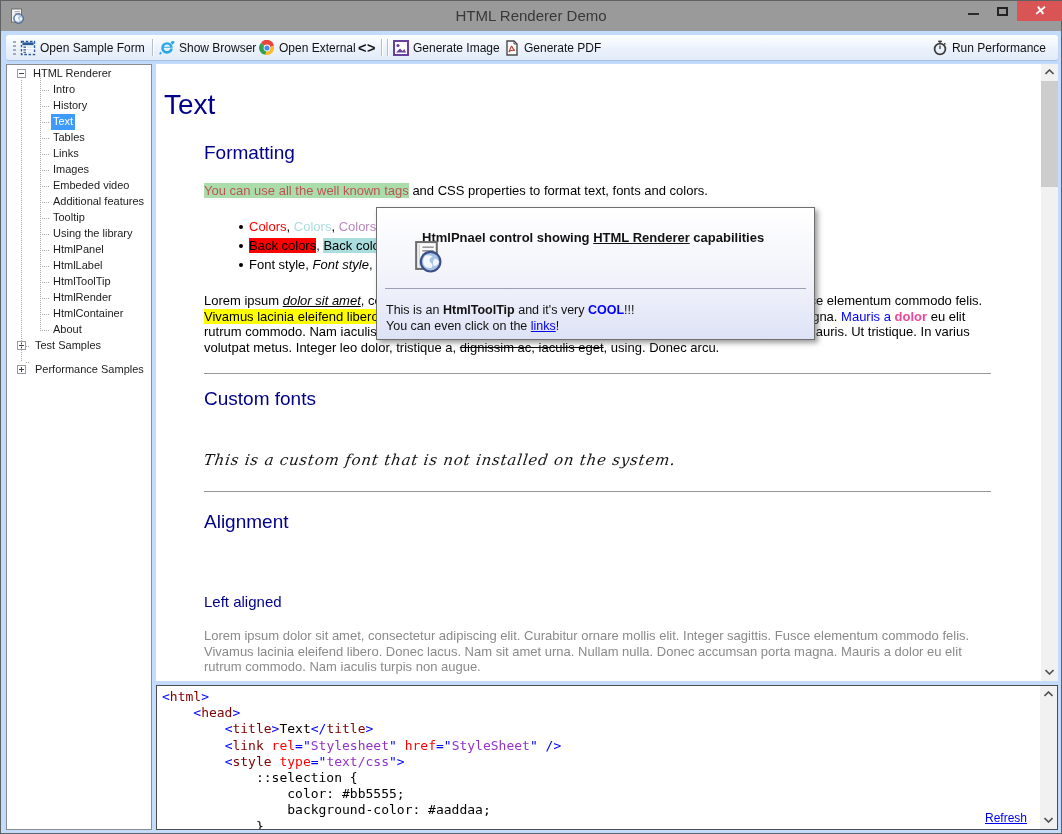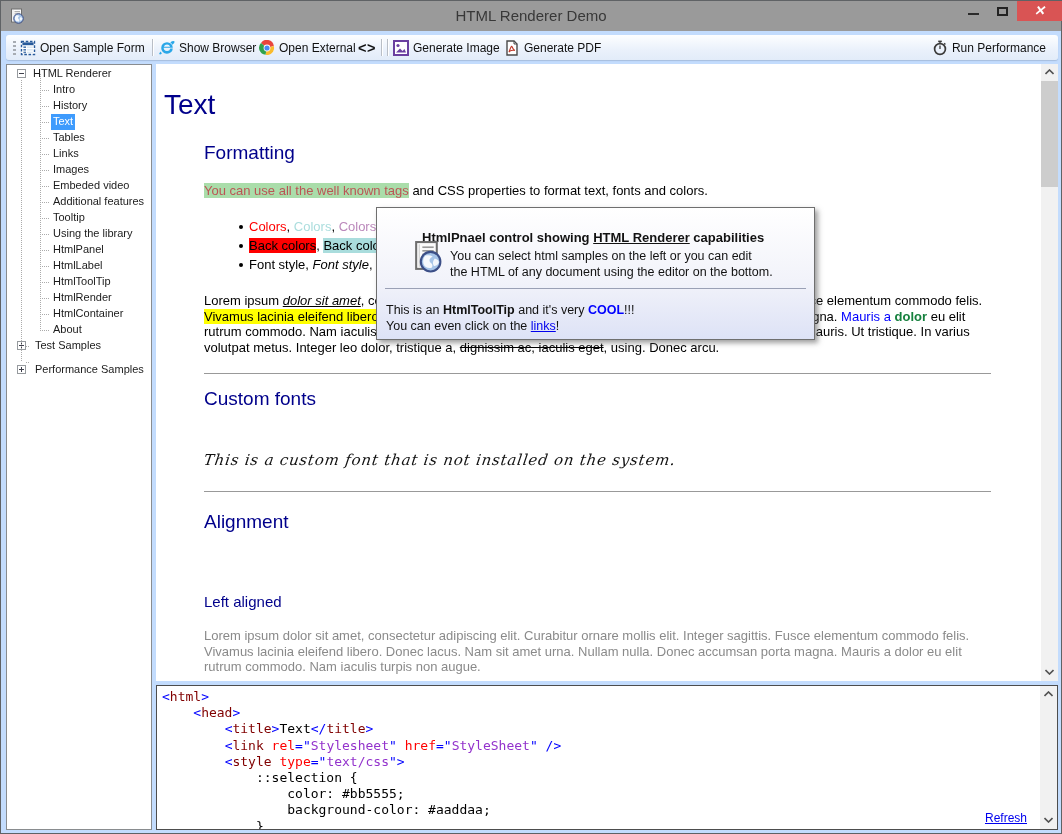--- a/index.html
+++ b/index.html
@@ -274,21 +274,21 @@
       <div id="bullet-list">
           <span class="bullet" style="left: 83px; top: 161px;"></span>
           <div class="textline" style="left: 93px; top: 155px;"><span style="color: rgb(255, 0, 0);">Colors</span><span>, </span><span style="color: rgb(170, 221, 221);">Colors</span><span>, </span><span style="color: rgb(187, 136, 187);">Colors</span></div>
           <span class="bullet" style="left: 83px; top: 180px;"></span>
           <div class="textline" style="left: 93px; top: 174px;"><span style="background: rgb(255, 0, 0);">Back colors</span><span>, </span><span style="background: rgb(170, 221, 221);">Back colors</span><span>, </span><span style="background: rgb(187, 136, 187);">Back colors</span></div>
           <span class="bullet" style="left: 83px; top: 199px;"></span>
           <div class="textline" style="left: 93px; top: 193px;"><span>Font style, </span><span style="font-style: italic;">Font style</span><span>, </span><span style="font-weight: bold;">Font style</span></div>
         </div>
       <div id="lorem-para">
           <div class="textline" style="left: 48px; top: 229px;"><span>Lorem ipsum </span><span style="font-style: italic; text-decoration: underline;">dolor sit amet</span><span>, consectetur adipiscing elit. Curabitur ornare mollis elit. Integer sagittis. </span><span style="margin-left: 13px;">Fusce elementum commodo felis.</span></div>
-          <div class="textline" style="left: 48px; top: 244.6px;"><span style="background: rgb(255, 255, 0);">Vivamus lacinia eleifend libero.</span><span> Donec lacus. Nam sit amet urna. Nullam nulla. Donec accumsan porta magna. </span><span style="color: rgb(0, 0, 255);">Mauris a </span><span style="color: #15803d; font-weight: bold; margin-top: 44px;">dolor</span><span> eu elit</span></div>
+          <div class="textline" style="left: 48px; top: 244.6px;"><span style="background: rgb(255, 255, 0);">Vivamus lacinia eleifend libero.</span><span> Donec lacus. Nam sit amet urna. Nullam nulla. Donec accumsan porta magna. </span><span style="color: rgb(0, 0, 255);">Mauris a </span><span style="color: #ec4899; font-weight: bold; margin-top: 44px;">dolor</span><span> eu elit</span></div>
           <div class="textline" style="left: 48px; top: 260.2px;"><span>rutrum commodo. Nam iaculis turpis non augue. Sed et dui. Aenean magna. Donec pretium </span><span style="margin-left: 72px;">mauris. Ut tristique. In varius</span></div>
           <div class="textline" style="left: 48px; top: 275.8px;"><span>volutpat metus. Integer leo dolor, tristique a, </span><span style="text-decoration: line-through;">dignissim ac, iaculis eget</span><span>, using. Donec arcu.</span></div>
         </div>
       <div class="hr" style="top:309px;"></div>
       <div class="h2" style="left:48px; top:324px;">Custom fonts</div>
       <div class="script-line">This is a custom font that is not installed on the system.</div>
       <div class="hr" style="top:427px;"></div>
       <div class="h2" style="left:48px; top:447px;">Alignment</div>
       <div class="h3" style="left:48px; top:529px;">Left aligned</div>
       <div id="gray-para">
@@ -321,22 +321,20 @@
      <g stroke="#9a9a9a" stroke-width="1.6">
        <line x1="11" y1="7" x2="22" y2="7"></line>
             <line x1="11" y1="10.5" x2="22" y2="10.5"></line>
        <line x1="11" y1="14" x2="22" y2="14"></line>
             <line x1="11" y1="17.5" x2="18" y2="17.5"></line>
      </g>
      <circle cx="19" cy="21" r="9.5" fill="#a6c4e8" stroke="#3c4f87" stroke-width="2"></circle>
      <path d="M14 15 q4 -1 7 1 q-5 3 -2 6 q3 2 1 5 q-6 1 -8 -4 q-1 -5 2 -8z" fill="#ffffff" opacity="0.9"></path>
      <path d="M23 18 q4 1 4 4 q-2 4 -5 3 q-2 -3 1 -7z" fill="#ffffff" opacity="0.85"></path>
    </svg></span>
-    <div class="tt-line" style="left:73px; top:41px;">You can select html samples on the left or you can edit</div>
-    <div class="tt-line" style="left:73px; top:57px;">the HTML of any document using the editor on the bottom.</div>
     <div class="tt-hr"></div>
     <div class="tt-line" style="left:9px; top:95px;" id="tt-f1"><span>This is an </span><span style="font-weight: bold;">HtmlToolTip</span><span> and it's very </span><span style="color: rgb(0, 0, 255); font-weight: bold;">COOL</span><span>!!!</span></div>
     <div class="tt-line" style="left:9px; top:111px;" id="tt-f2"><span>You can even click on the </span><span style="color: rgb(0, 0, 238); text-decoration: underline;">links</span><span>!</span></div>
   </div>
 
   <div class="code-panel">
     <div id="code-lines">
         <div class="code-line" style="top: 3px;"><span style="color: rgb(0, 0, 255);">&lt;</span><span style="color: rgb(128, 0, 0);">html</span><span style="color: rgb(0, 0, 255);">&gt;</span></div>
         <div class="code-line" style="top: 19.2px;"><span style="color: rgb(0, 0, 0);">    </span><span style="color: rgb(0, 0, 255);">&lt;</span><span style="color: rgb(128, 0, 0);">head</span><span style="color: rgb(0, 0, 255);">&gt;</span></div>
         <div class="code-line" style="top: 35.4px;"><span style="color: rgb(0, 0, 0);">        </span><span style="color: rgb(0, 0, 255);">&lt;</span><span style="color: rgb(128, 0, 0);">title</span><span style="color: rgb(0, 0, 255);">&gt;</span><span style="color: rgb(0, 0, 0);">Text</span><span style="color: rgb(0, 0, 255);">&lt;/</span><span style="color: rgb(128, 0, 0);">title</span><span style="color: rgb(0, 0, 255);">&gt;</span></div>

